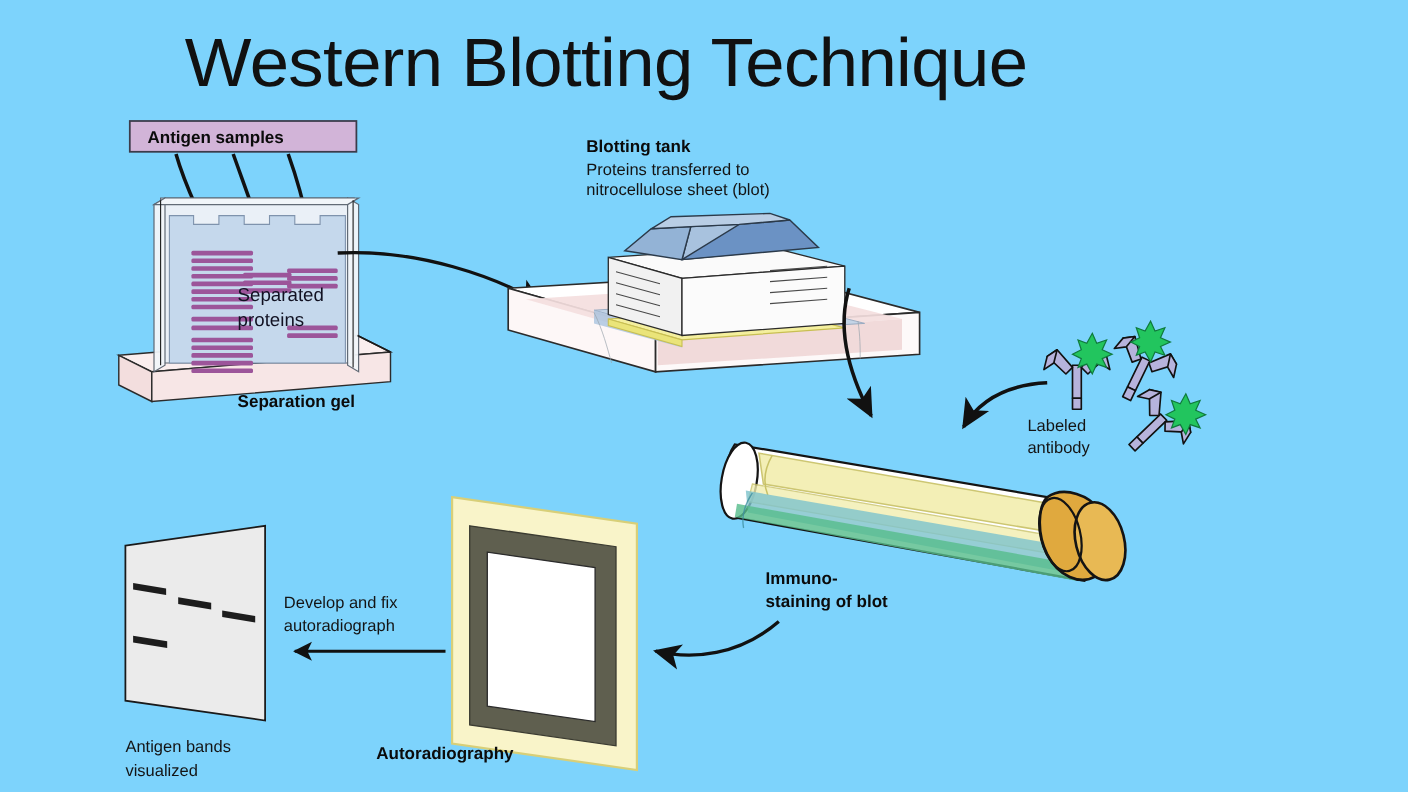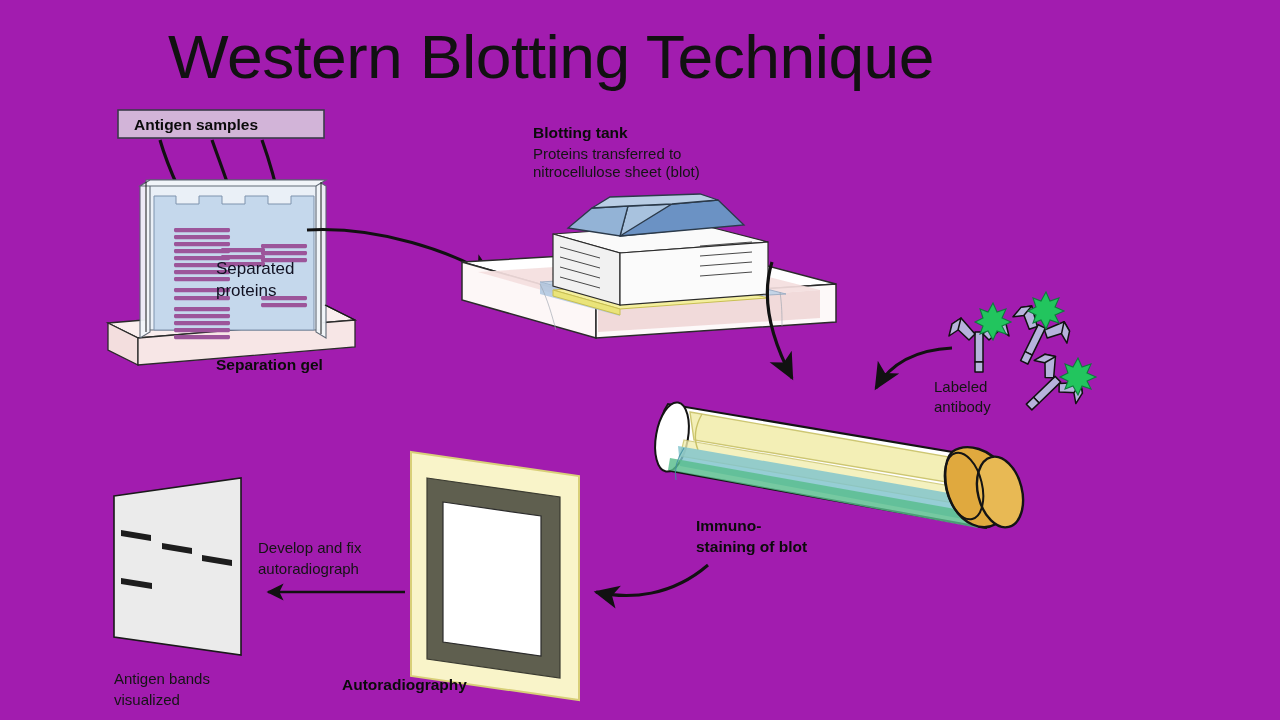--- a/index.html
+++ b/index.html
@@ -10,21 +10,21 @@
   body {
     width: 1280px;
     height: 720px;
     overflow: hidden;
     font-family: "Liberation Sans", sans-serif;
   }
   #slide {
     position: relative;
     width: 1280px;
     height: 720px;
-    background: #a21caf;
+    background: #7dd3fc;
   }
   #diagram {
     position: absolute;
     left: 0; top: 0;
     width: 1280px;
     height: 720px;
     display: block;
   }
   .ttl {
     font-family: "Liberation Sans", sans-serif;

